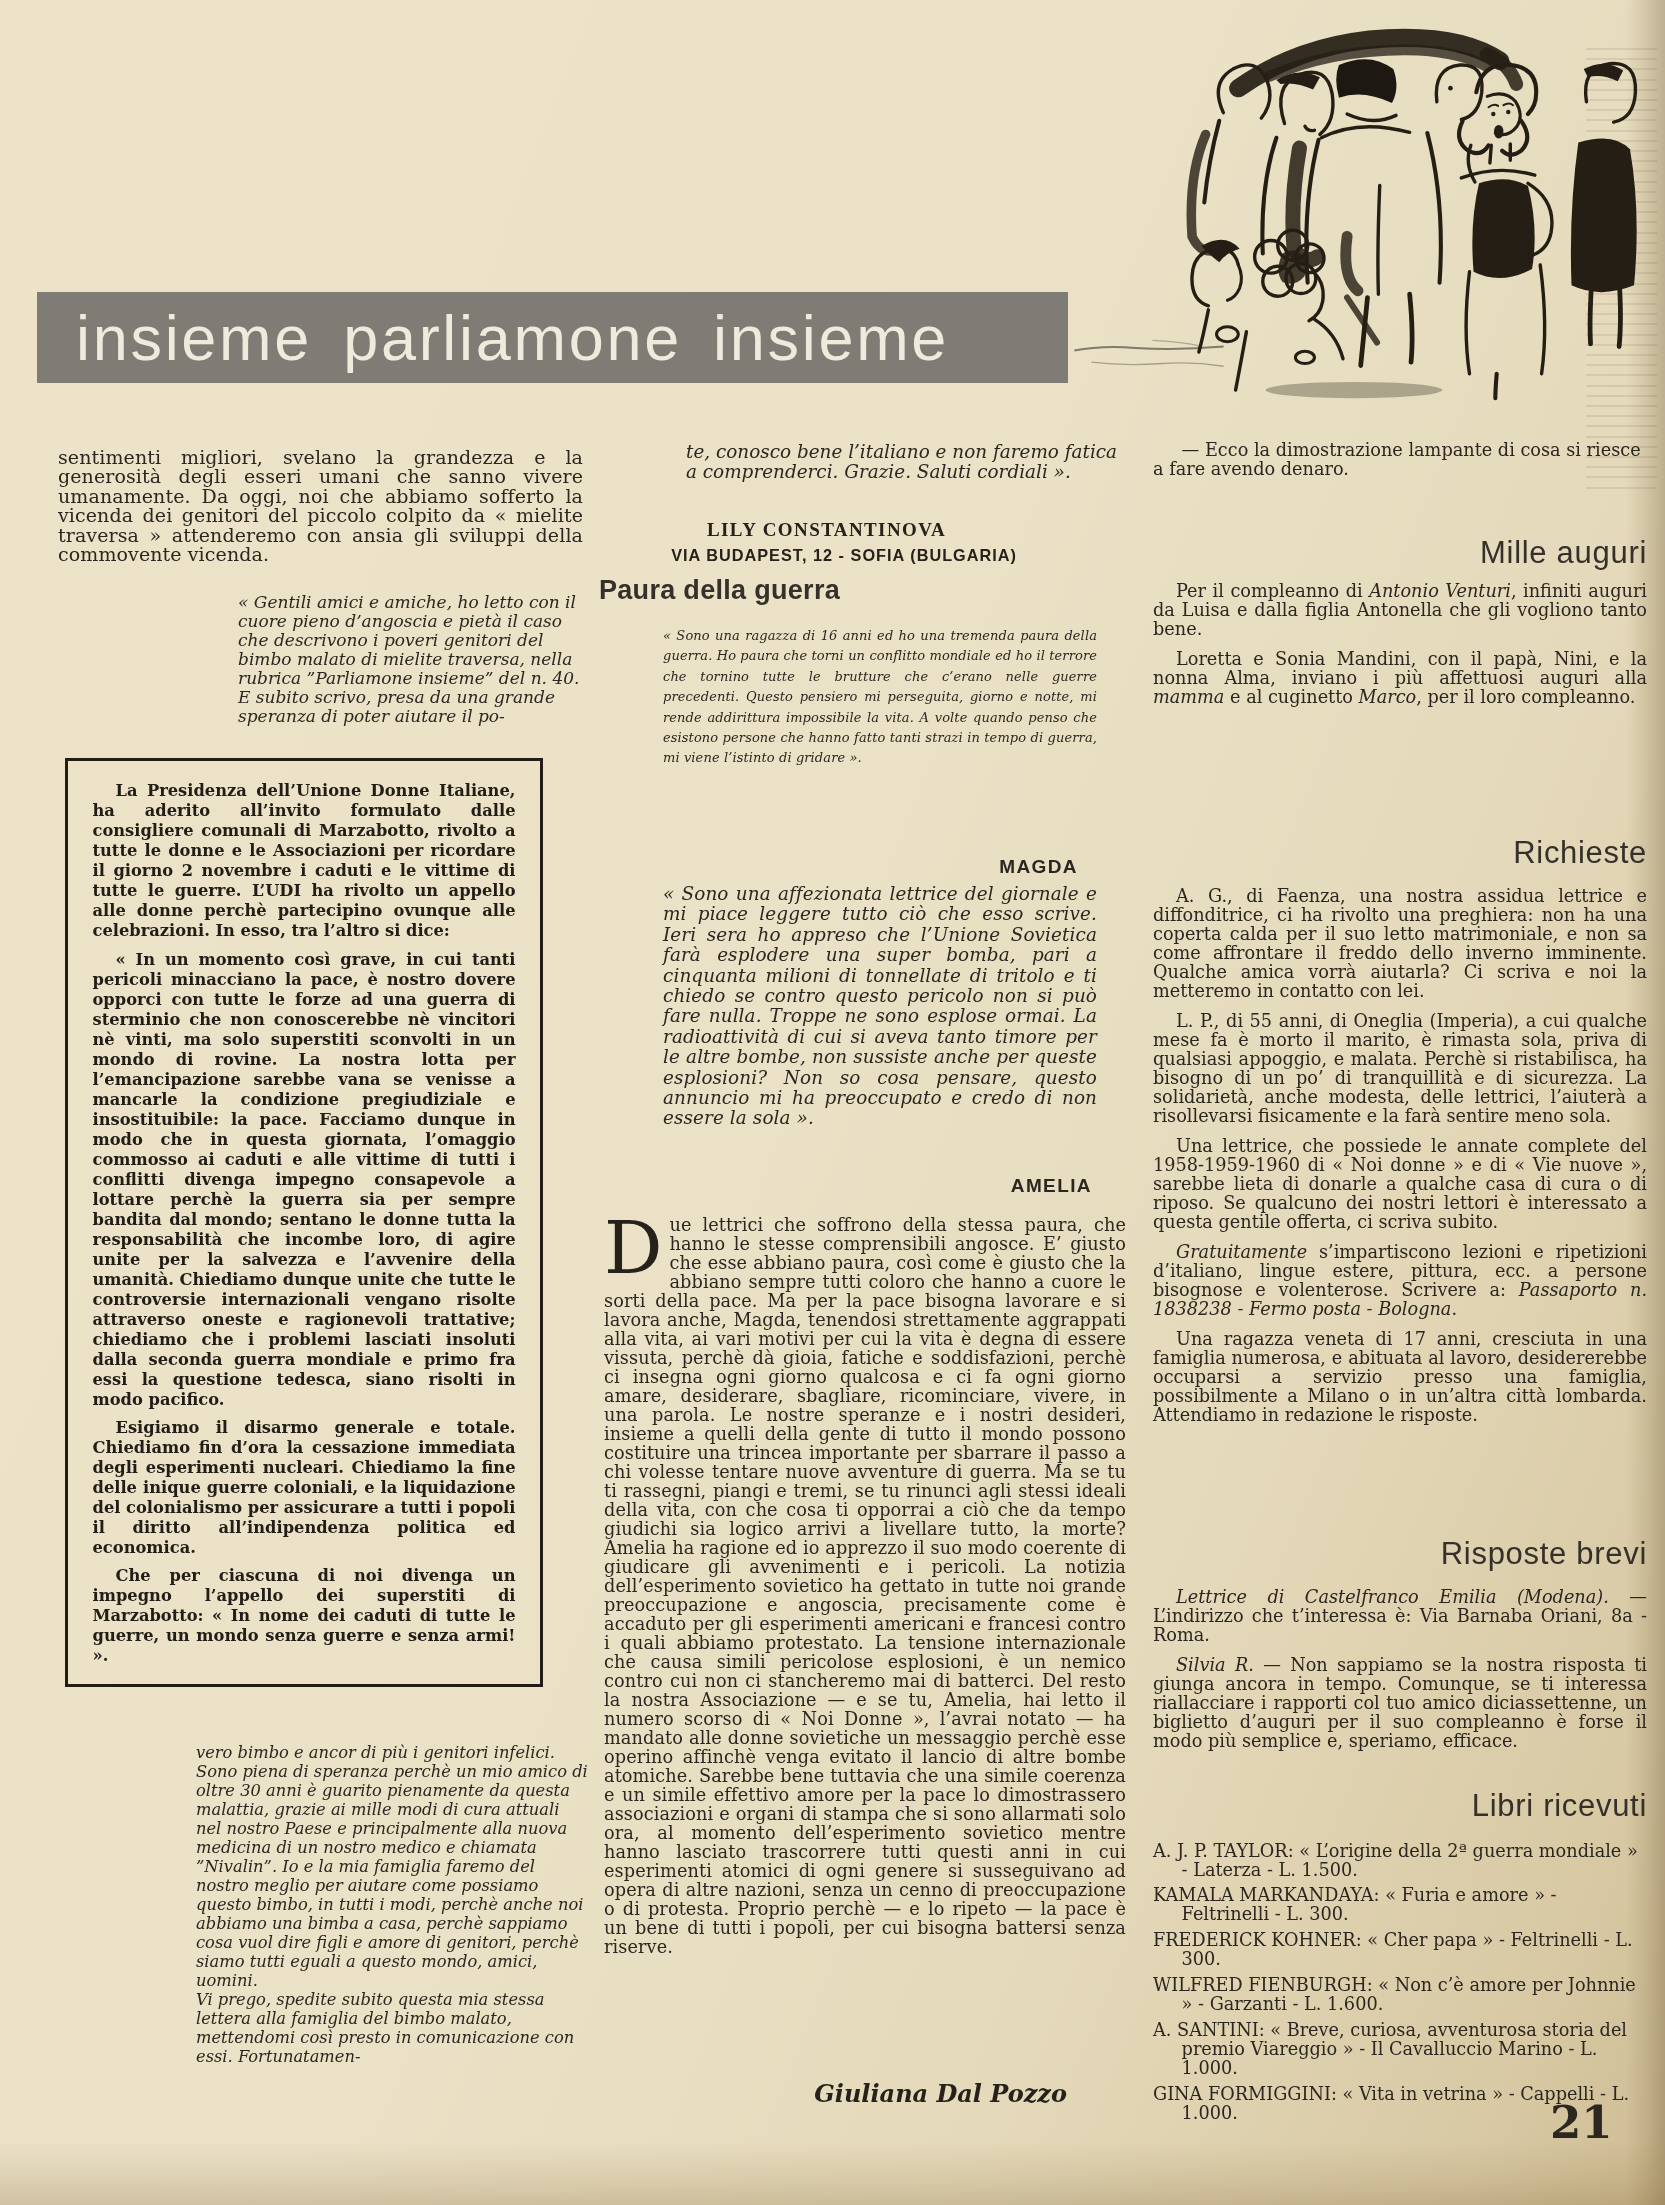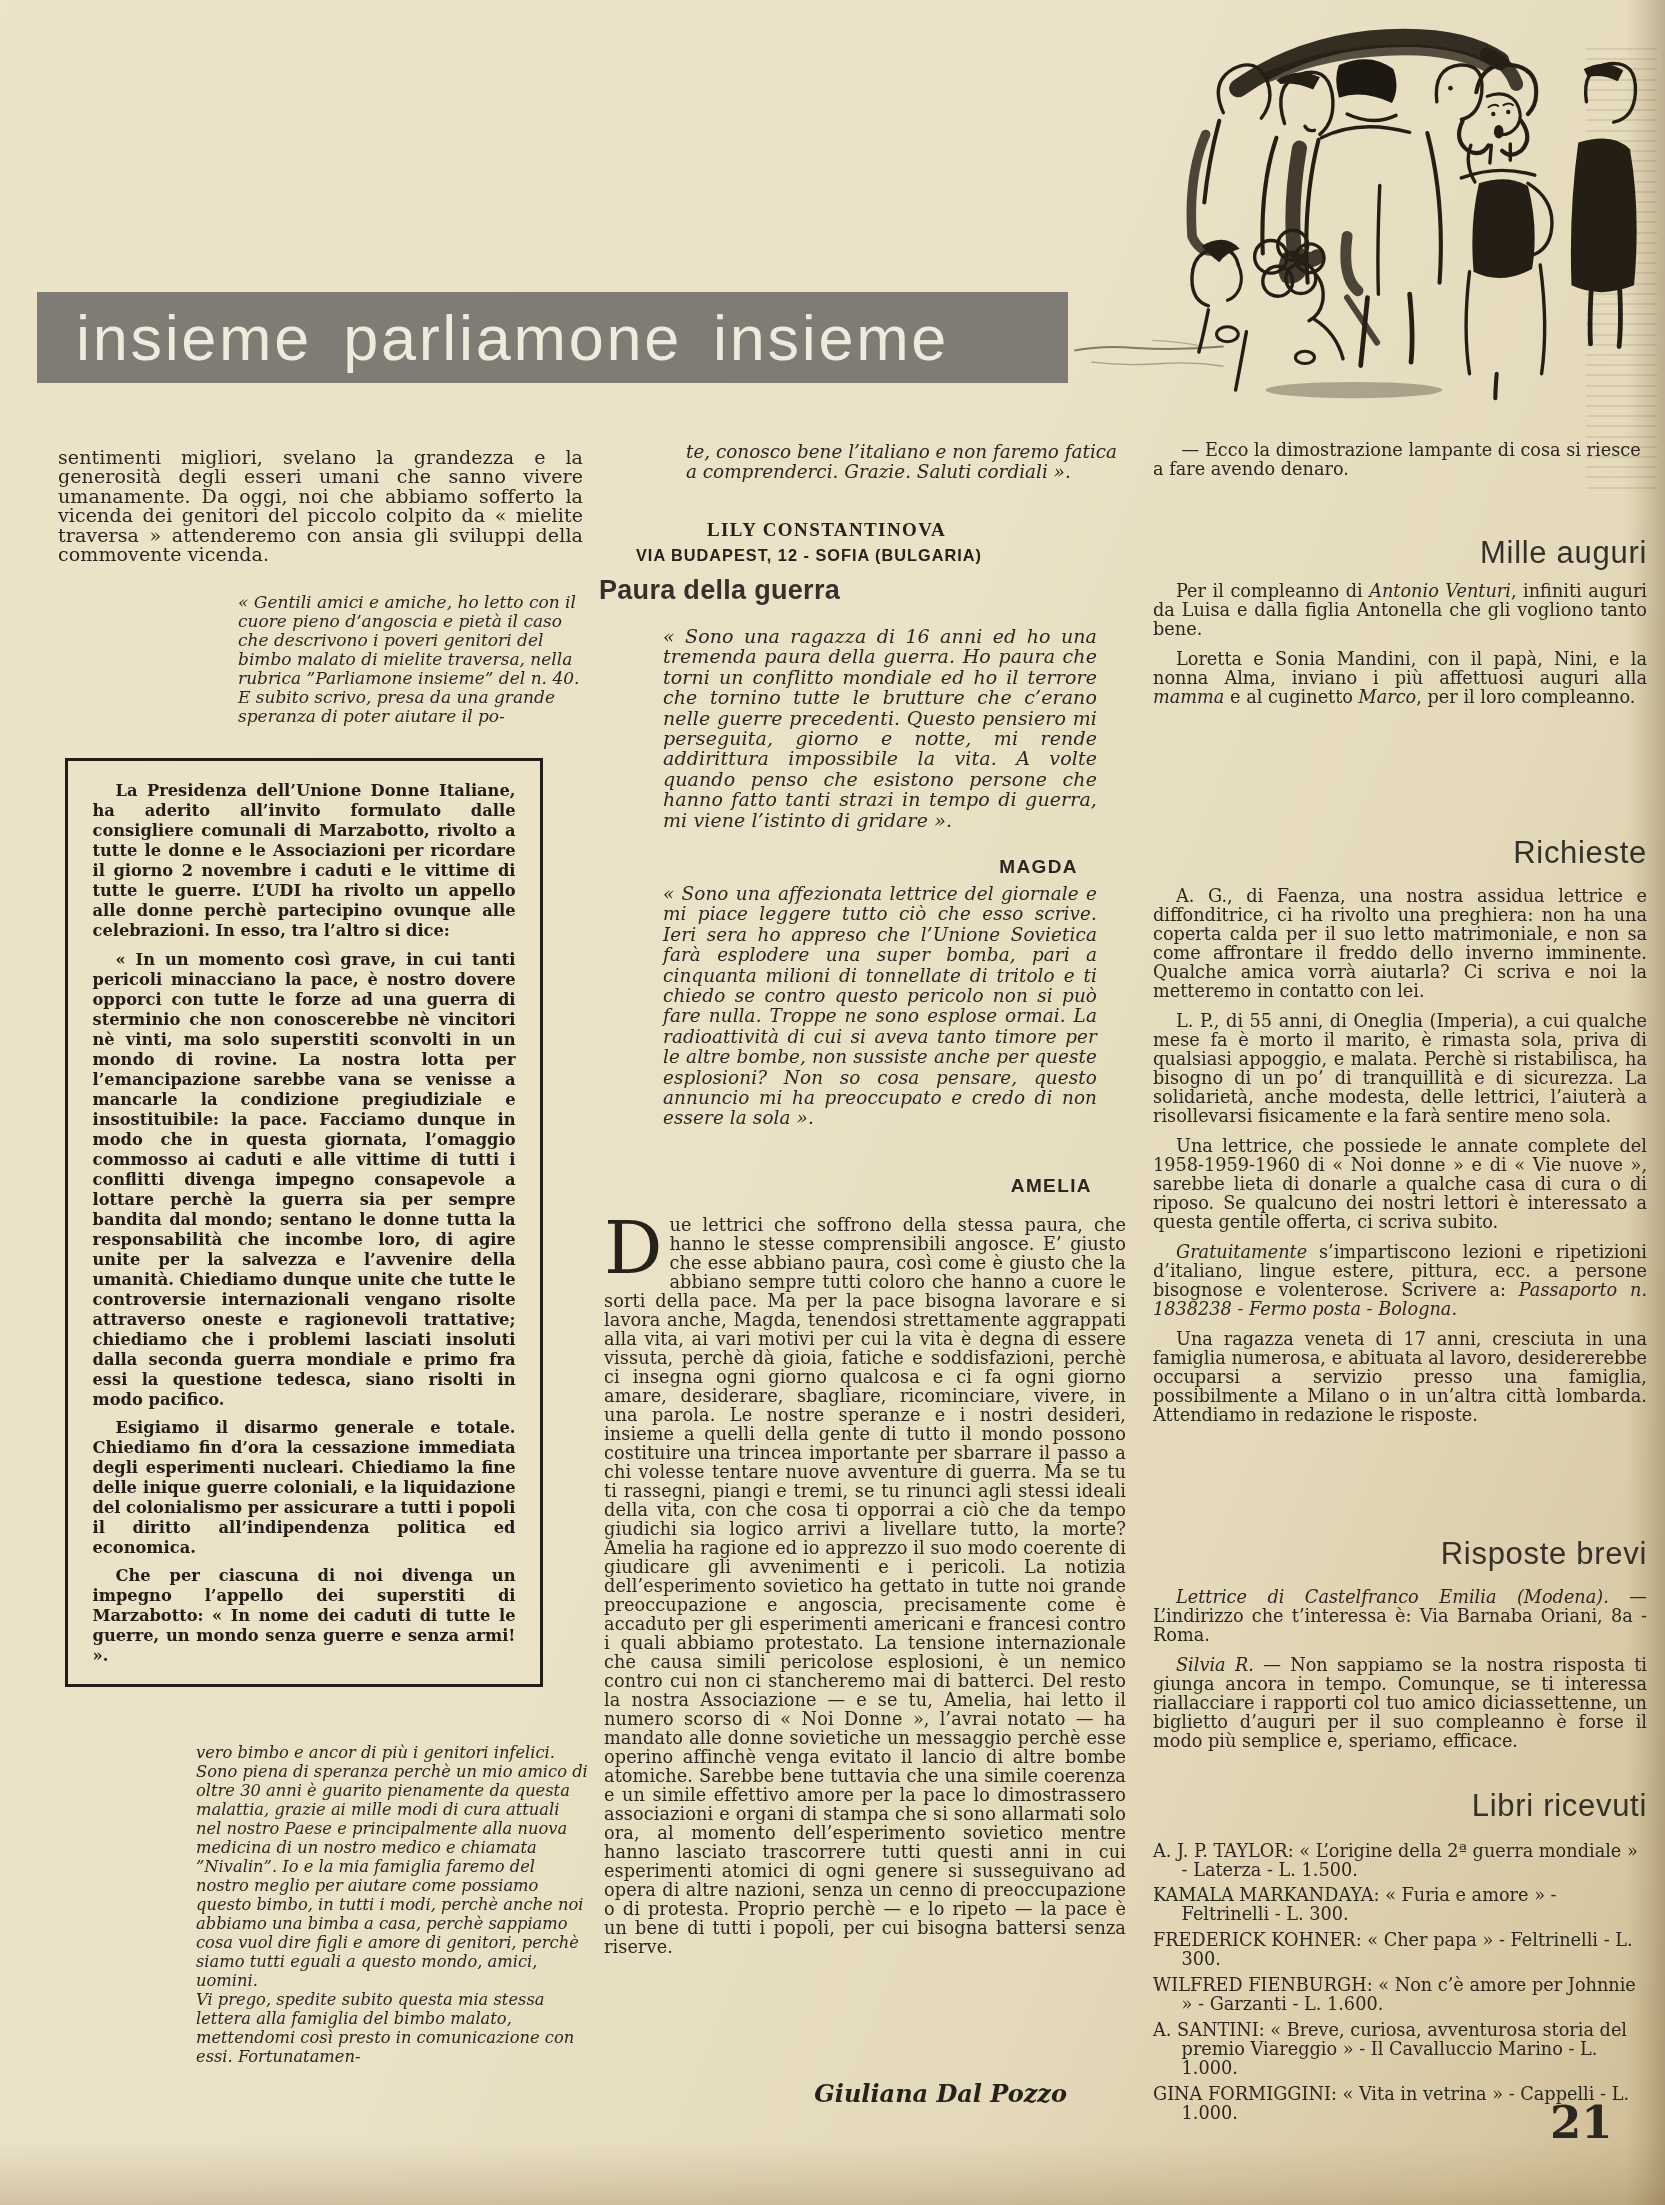--- a/index.html
+++ b/index.html
@@ -37,24 +37,24 @@
     font-weight:bold; font-size:16.3px; line-height:20px; color:#221d16; text-align:justify; }
   .box p { margin-bottom:8.2px; text-indent:23px; }
   .box p:last-child { margin-bottom:0; }
   .quote2 { left:196px; top:1743px; width:392px; font-style:italic; font-size:16.3px; line-height:19px; }
   .quote2 p+p { text-indent:0; }
 
   
   .letter-end { left:663px; top:442px; width:434px; font-style:italic; font-size:18.4px; line-height:20.4px;margin-left:23px; }
   .sig-name  { left:636px; top:519px; width:381px; text-align:center;
     font-family:Liberation Serif, serif; font-weight:bold; font-size:19px; letter-spacing:1.4px; color:#26211a;}
-  .sig-addr  { left:636px; top:546px; width:381px; text-align:left;
+  .sig-addr  { left:636px; top:546px; width:381px; text-align:right;
     font-family:"Liberation Sans", sans-serif; font-weight:bold; font-size:16.3px; letter-spacing:1px; color:#26211a;}
   .h-paura { left:599px; top:575px; font-family:"Liberation Sans", sans-serif; font-size:27px; color:#35302a; letter-spacing:0.3px; }
-  .quote-magda  { left:663px; top:626px;  width:434px; font-style:italic; font-size:19px; line-height:20.4px; }
+  .quote-magda  { left:663px; top:626px;  width:434px; font-style:italic; font-size:13px; line-height:20.4px; }
   .sig-magda    { left:663px; top:856px; width:415px; text-align:right;
     font-family:"Liberation Sans", sans-serif; font-weight:bold; font-size:19px; letter-spacing:1.4px; }
   .quote-amelia { left:663px; top:884px; width:434px; font-style:italic; font-size:18.4px; line-height:20.4px; }
   .sig-amelia   { left:663px; top:1175px; width:429px; text-align:right;
     font-family:"Liberation Sans", sans-serif; font-weight:bold; font-size:19px; letter-spacing:1.4px; }
   .reply { left:604px; top:1216px; width:522px; font-size:17.7px; line-height:19px; }
   .dropcap { float:left; font-size:73px; line-height:58px; padding:2.7px 6.8px 0 0; font-weight:normal; color:#26211a; }
   .sig-giuliana { left:604px; top:2079px; width:463px; text-align:right;
     font-weight:bold; font-style:italic; font-size:24px; color:#26211a; }
 

